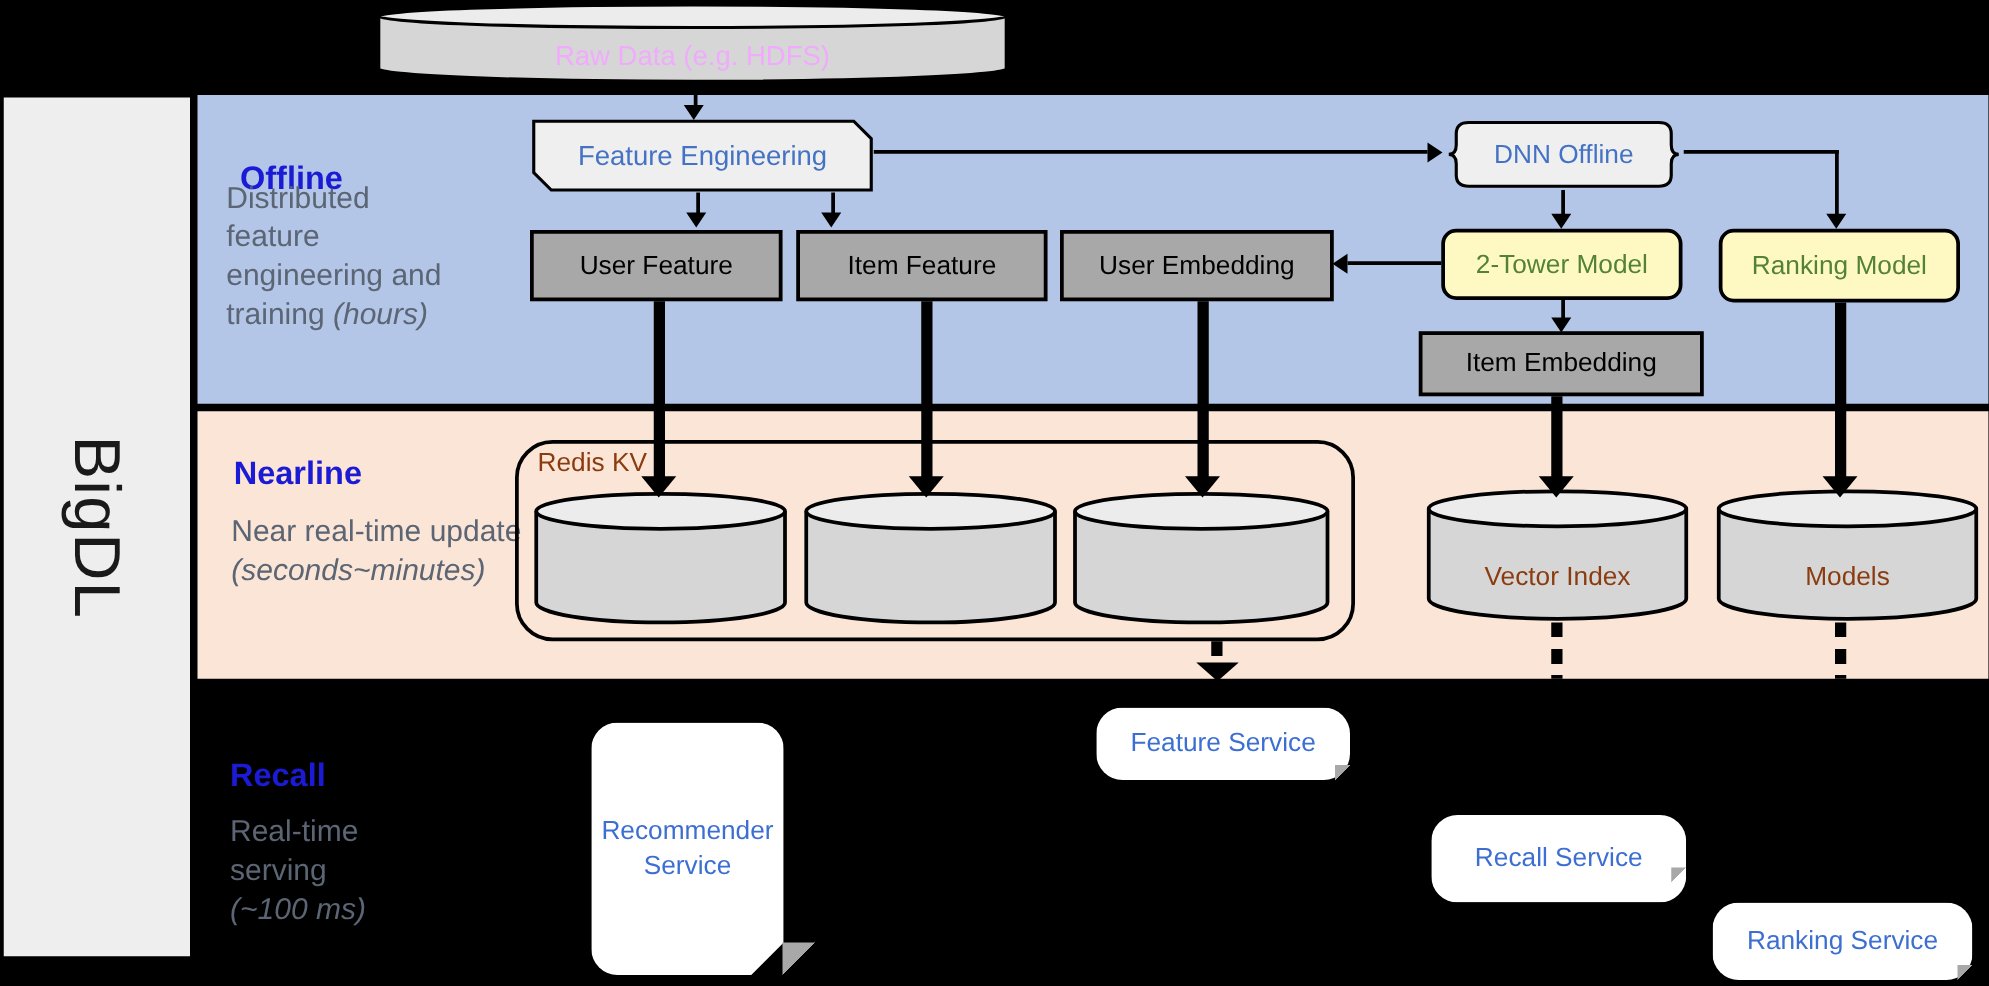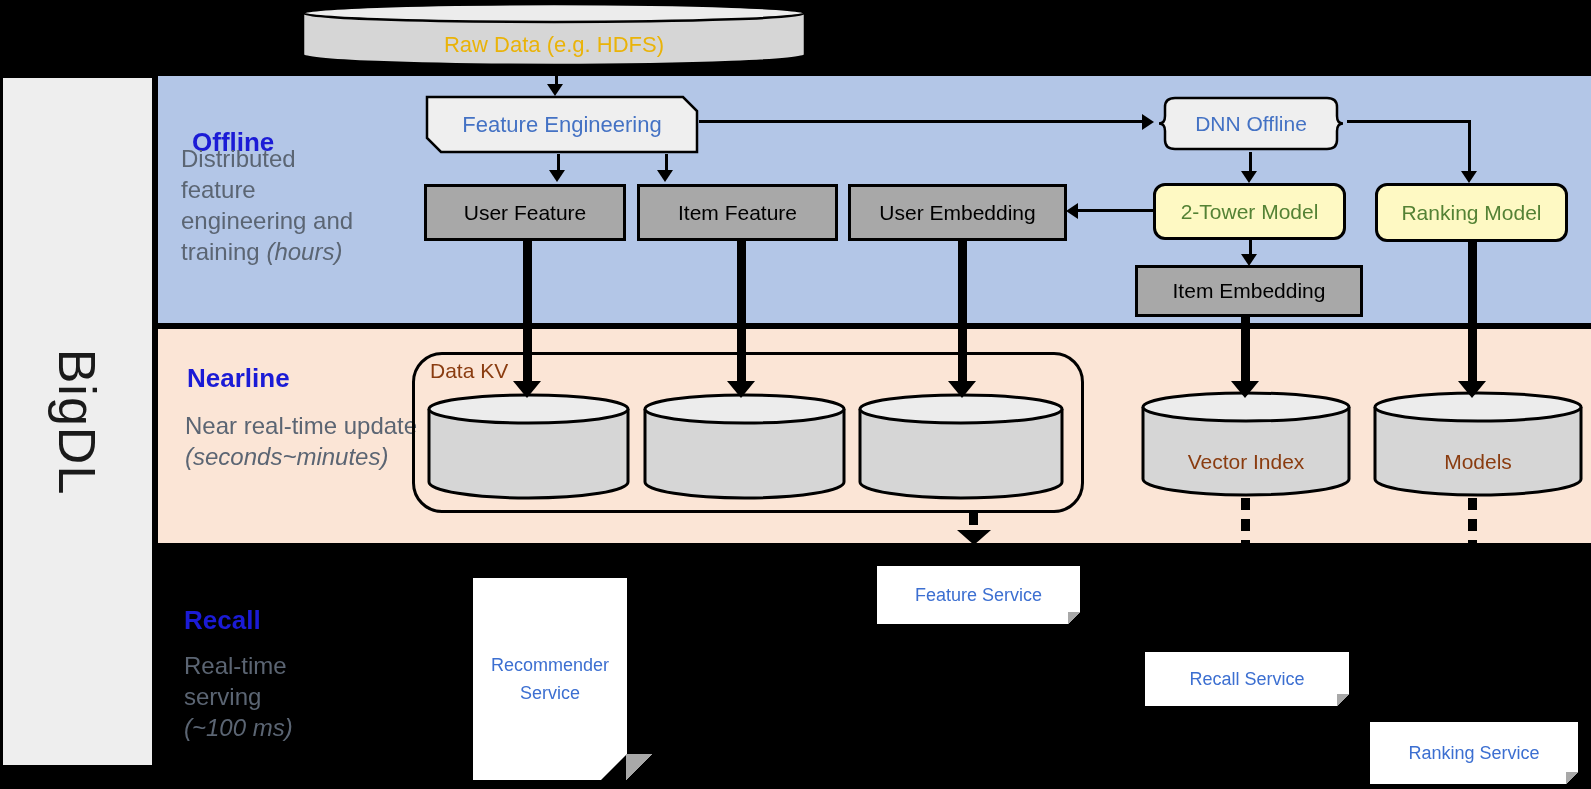--- a/index.html
+++ b/index.html
@@ -30,21 +30,21 @@
   .shapesvg{position:absolute;left:0;top:0;width:100%;height:100%;}
   .overlay{position:absolute;left:0;top:0;width:100%;height:100%;
            display:flex;align-items:center;justify-content:center;text-align:center;}
 
   
   .rediskv{left:412px;top:352px;width:672px;height:161px;border:3px solid #000;border-radius:30px;box-sizing:border-box;}
   .redis-label{left:430px;top:359px;font-size:21px;color:#8a3c10;}
   .cyl-label{color:#8a3c10;font-size:21px;padding-top:18px;}
 
   
-  .doc{background:#fff;color:#3c6fd1;font-size:18px;line-height:28px;}
+  .doc{background:#fff;color:#3c6fd1;font-size:21px;line-height:28px;border-radius:21px;}
   .fold{position:absolute;right:0;bottom:0;background:linear-gradient(to top left, transparent 49.5%, #a8a8a8 50%);}
   .clip-corner-26{clip-path:polygon(0 0,100% 0,100% calc(100% - 26px),calc(100% - 26px) 100%,0 100%);}
   .clip-corner-12{clip-path:polygon(0 0,100% 0,100% calc(100% - 12px),calc(100% - 12px) 100%,0 100%);}
 
   
   .vline{position:absolute;width:3px;background:#000;}
   .hline{position:absolute;height:3px;background:#000;}
   .vthick{position:absolute;width:9px;background:#000;}
   .vdash{position:absolute;width:9px;background:repeating-linear-gradient(to bottom,#000 0 12px,transparent 12px 21px);}
   .head{position:absolute;width:0;height:0;}
@@ -66,21 +66,21 @@
 
   <div class="abs sidebar">
     <div class="brand">BigDL</div>
   </div>
 
   <div class="abs" style="left:300px;top:2px;width:508px;height:65px;">
     <svg class="shapesvg" viewBox="0 0 508 65">
       <path d="M3 11 v42 a251 10 0 0 0 502 0 v-42" fill="#d6d6d6" stroke="#000" stroke-width="2.5"></path>
       <ellipse cx="254" cy="11" rx="251" ry="9" fill="#ececec" stroke="#000" stroke-width="2.5"></ellipse>
     </svg>
-    <div class="overlay" style="padding-top:10px;font-size:22px;color:#eab308;">Raw Data (e.g. HDFS)</div>
+    <div class="overlay" style="padding-top:10px;font-size:22px;color:#f0abfc;">Raw Data (e.g. HDFS)</div>
   </div>
 
   <div class="abs band-title" style="left:192px;top:97px;margin-top:30px;">Offline</div>
   <div class="abs band-desc" style="left:181px;top:143px;width:195px;">
     <span>Distributed feature engineering and training</span>
     <span class="it">(hours)</span>
   </div>
 
   <div class="abs" style="left:425px;top:95px;width:274px;height:59px;">
     <svg class="shapesvg" viewBox="0 0 274 59">
@@ -104,21 +104,21 @@
   <div class="abs node roundbox" style="left:1375px;top:183px;width:193px;height:59px;">Ranking Model</div>
   <div class="abs node graybox" style="left:1135px;top:265px;width:228px;height:52px;">Item Embedding</div>
 
   <div class="abs band-title" style="left:187px;top:363px;">Nearline</div>
   <div class="abs band-desc" style="left:185px;top:410px;width:235px;">
     <span>Near real-time update</span>
     <span class="it">(seconds~minutes)</span>
   </div>
 
   <div class="abs rediskv"></div>
-  <div class="abs redis-label">Data KV</div>
+  <div class="abs redis-label">Redis KV</div>
 
   <div class="abs" style="left:426px;top:392px;width:205px;height:108px;">
     <svg class="shapesvg" viewBox="0 0 205 108">
       <path d="M3 17 v73 a99.5 16 0 0 0 199 0 v-73" fill="#d6d6d6" stroke="#000" stroke-width="3"></path>
       <ellipse cx="102.5" cy="17" rx="99.5" ry="14" fill="#ececec" stroke="#000" stroke-width="3"></ellipse>
     </svg>
   </div>
   <div class="abs" style="left:642px;top:392px;width:205px;height:108px;">
     <svg class="shapesvg" viewBox="0 0 205 108">
       <path d="M3 17 v73 a99.5 16 0 0 0 199 0 v-73" fill="#d6d6d6" stroke="#000" stroke-width="3"></path>
@@ -157,21 +157,21 @@
   <div class="abs node doc clip-corner-26" style="left:473px;top:578px;width:154px;height:202px;">
     <span>Recommender Service</span>
   </div>
   <div class="abs fold" style="left:626px;top:754px;width:26px;height:26px;"></div>
 
   <div class="abs node doc clip-corner-12" style="left:877px;top:566px;width:203px;height:58px;">
     <span>Feature Service</span>
   </div>
   <div class="abs fold" style="left:1068px;top:612px;width:12px;height:12px;"></div>
 
-  <div class="abs node doc clip-corner-12" style="left:1145px;top:652px;width:204px;height:54px;">
+  <div class="abs node doc clip-corner-12" style="left:1145px;top:652px;width:204px;height:70px;">
     <span>Recall Service</span>
   </div>
   <div class="abs fold" style="left:1337px;top:694px;width:12px;height:12px;"></div>
 
   <div class="abs node doc clip-corner-12" style="left:1370px;top:722px;width:208px;height:62px;">
     <span>Ranking Service</span>
   </div>
   <div class="abs fold" style="left:1566px;top:772px;width:12px;height:12px;"></div>
 
   <div class="vline" style="left:555px;top:67px;height:18px;"></div>

